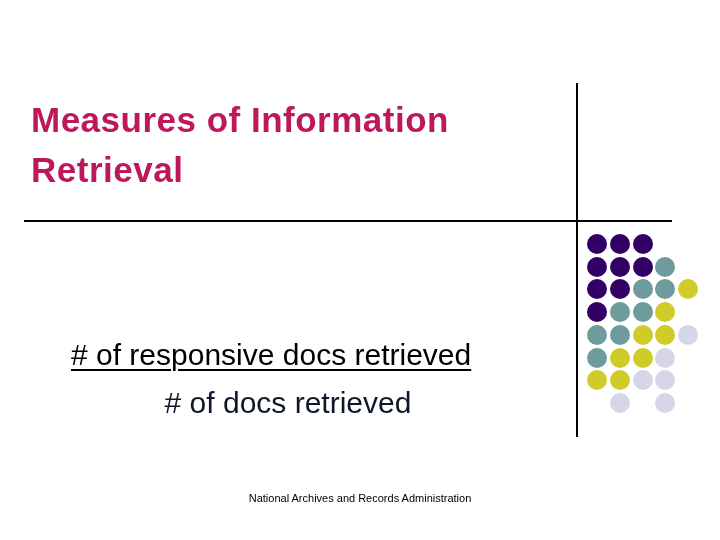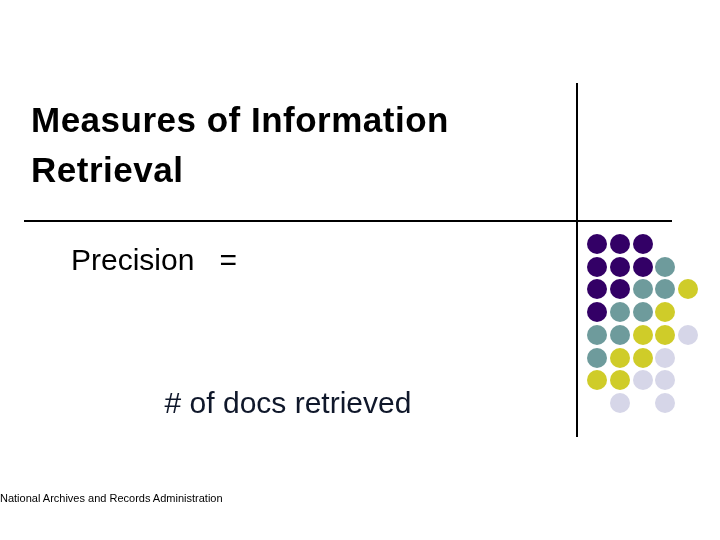--- a/index.html
+++ b/index.html
@@ -18,21 +18,21 @@
   .title {
     position: absolute;
     left: 31px;
     top: 95px;
     width: 510px;
     margin: 0;
     font-size: 35px;
     line-height: 50px;
     font-weight: bold;
     letter-spacing: 0.5px;
-    color: #000000;
+    color: #be185d;
   }
   .hline {
     position: absolute;
     left: 24px;
     top: 220px;
     width: 648px;
     height: 2px;
     background: #000000;
   }
   .vline {
@@ -73,21 +73,21 @@
     line-height: 36px;
     color: #0f172a;
     text-align: center;
     white-space: pre;
   }
   .footer {
     position: absolute;
     left: 0;
     top: 492px;
     width: 720px;
-    text-align: left;
+    text-align: center;
     font-size: 11px;
     color: #000000;
   }
   .dot {
     position: absolute;
     width: 20px;
     height: 20px;
     border-radius: 50%;
   }
 </style>
@@ -95,22 +95,22 @@
 <body>
 
 <div class="slide">
 
   <h1 class="title">Measures of Information Retrieval</h1>
 
   <div class="hline"></div>
 
   <div class="vline"></div>
 
-  <div class="precision">Precision   =</div>
 
+  <div class="numerator"># of responsive docs retrieved</div>
 
   <div class="denominator"># of docs retrieved</div>
 
   <div id="dots">
       <div class="dot" style="left: 587.3px; top: 234px; background: rgb(51, 0, 102);"></div>
       <div class="dot" style="left: 610px; top: 234px; background: rgb(51, 0, 102);"></div>
       <div class="dot" style="left: 632.7px; top: 234px; background: rgb(51, 0, 102);"></div>
       <div class="dot" style="left: 587.3px; top: 256.7px; background: rgb(51, 0, 102);"></div>
       <div class="dot" style="left: 610px; top: 256.7px; background: rgb(51, 0, 102);"></div>
       <div class="dot" style="left: 632.7px; top: 256.7px; background: rgb(51, 0, 102);"></div>

